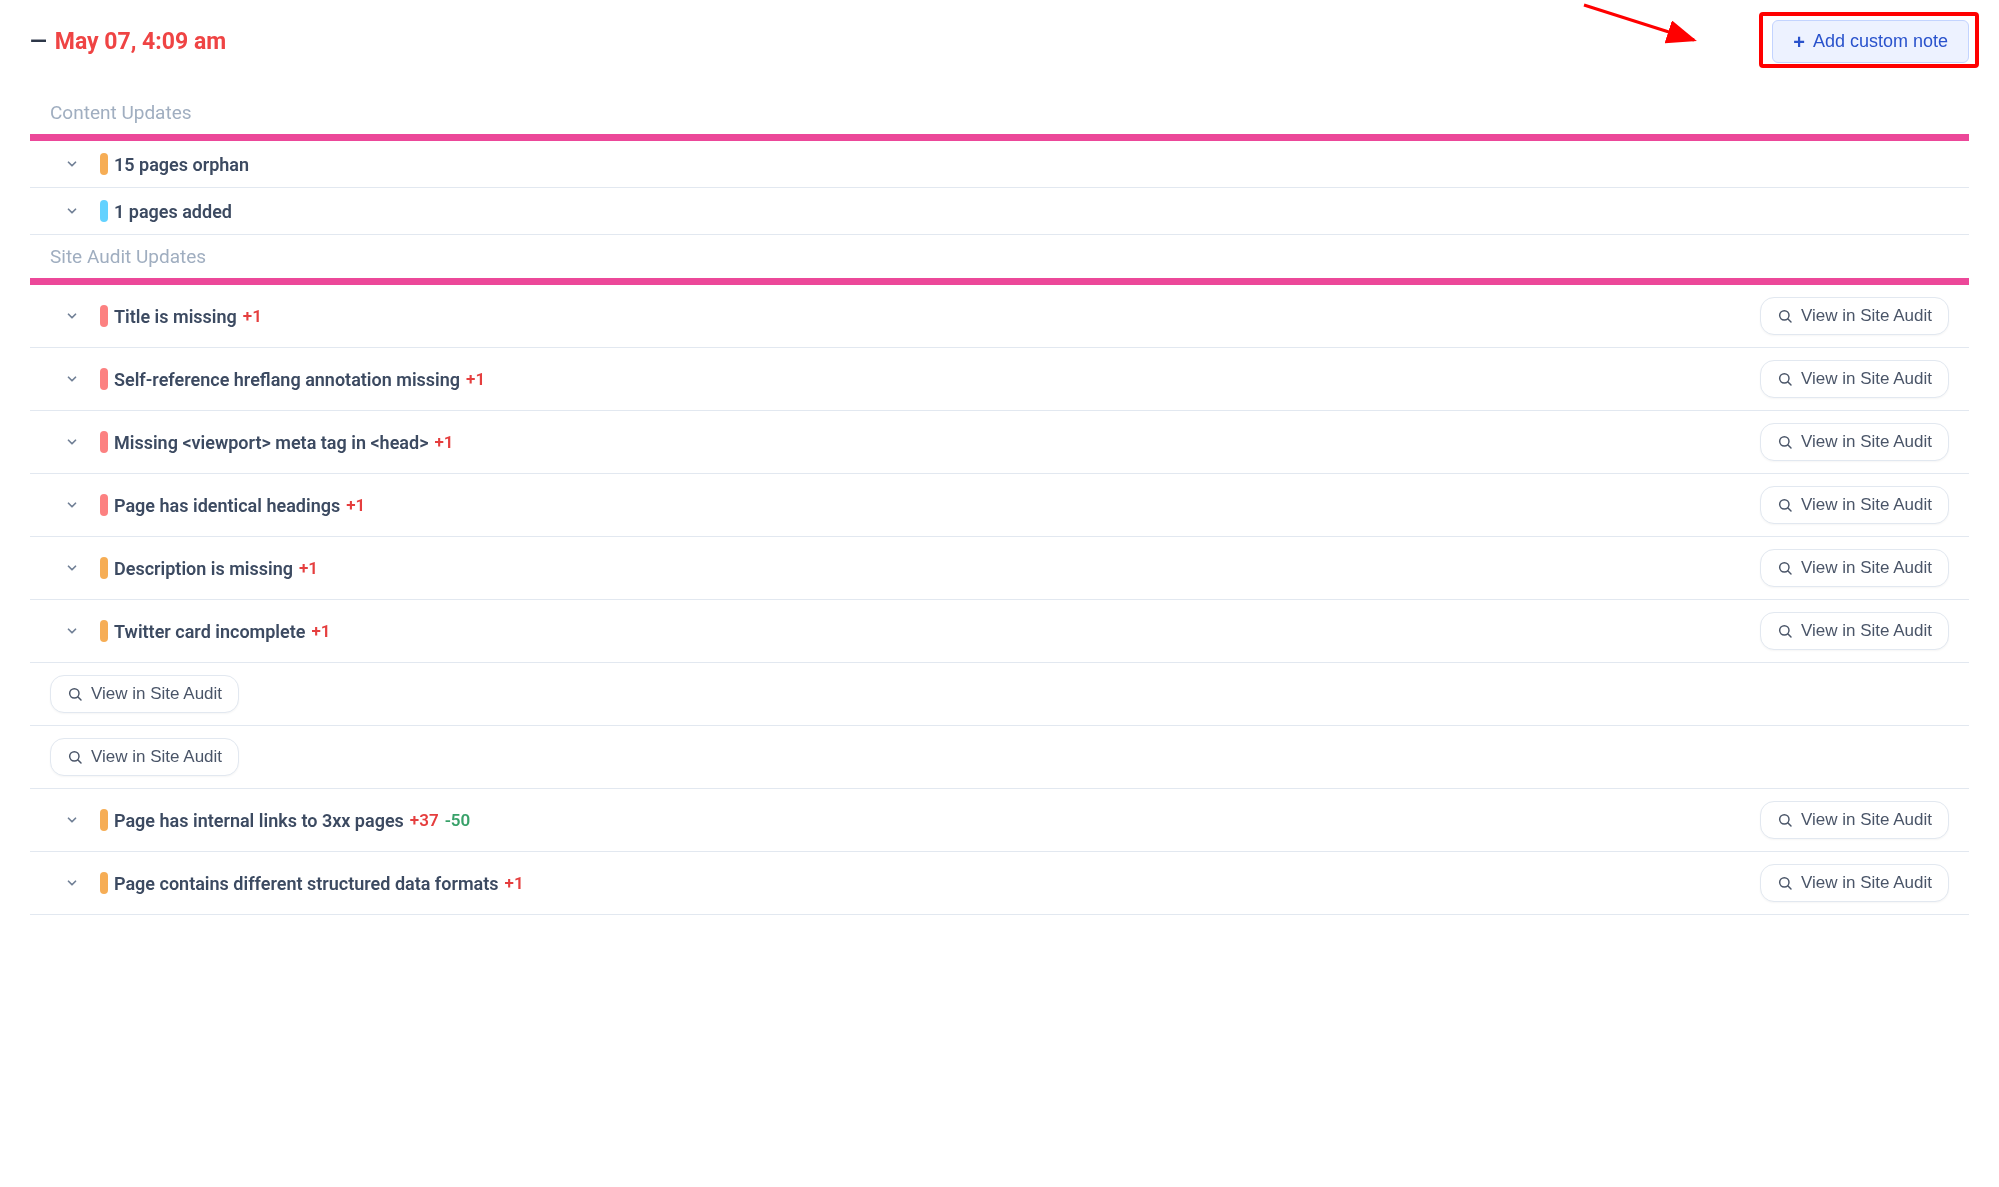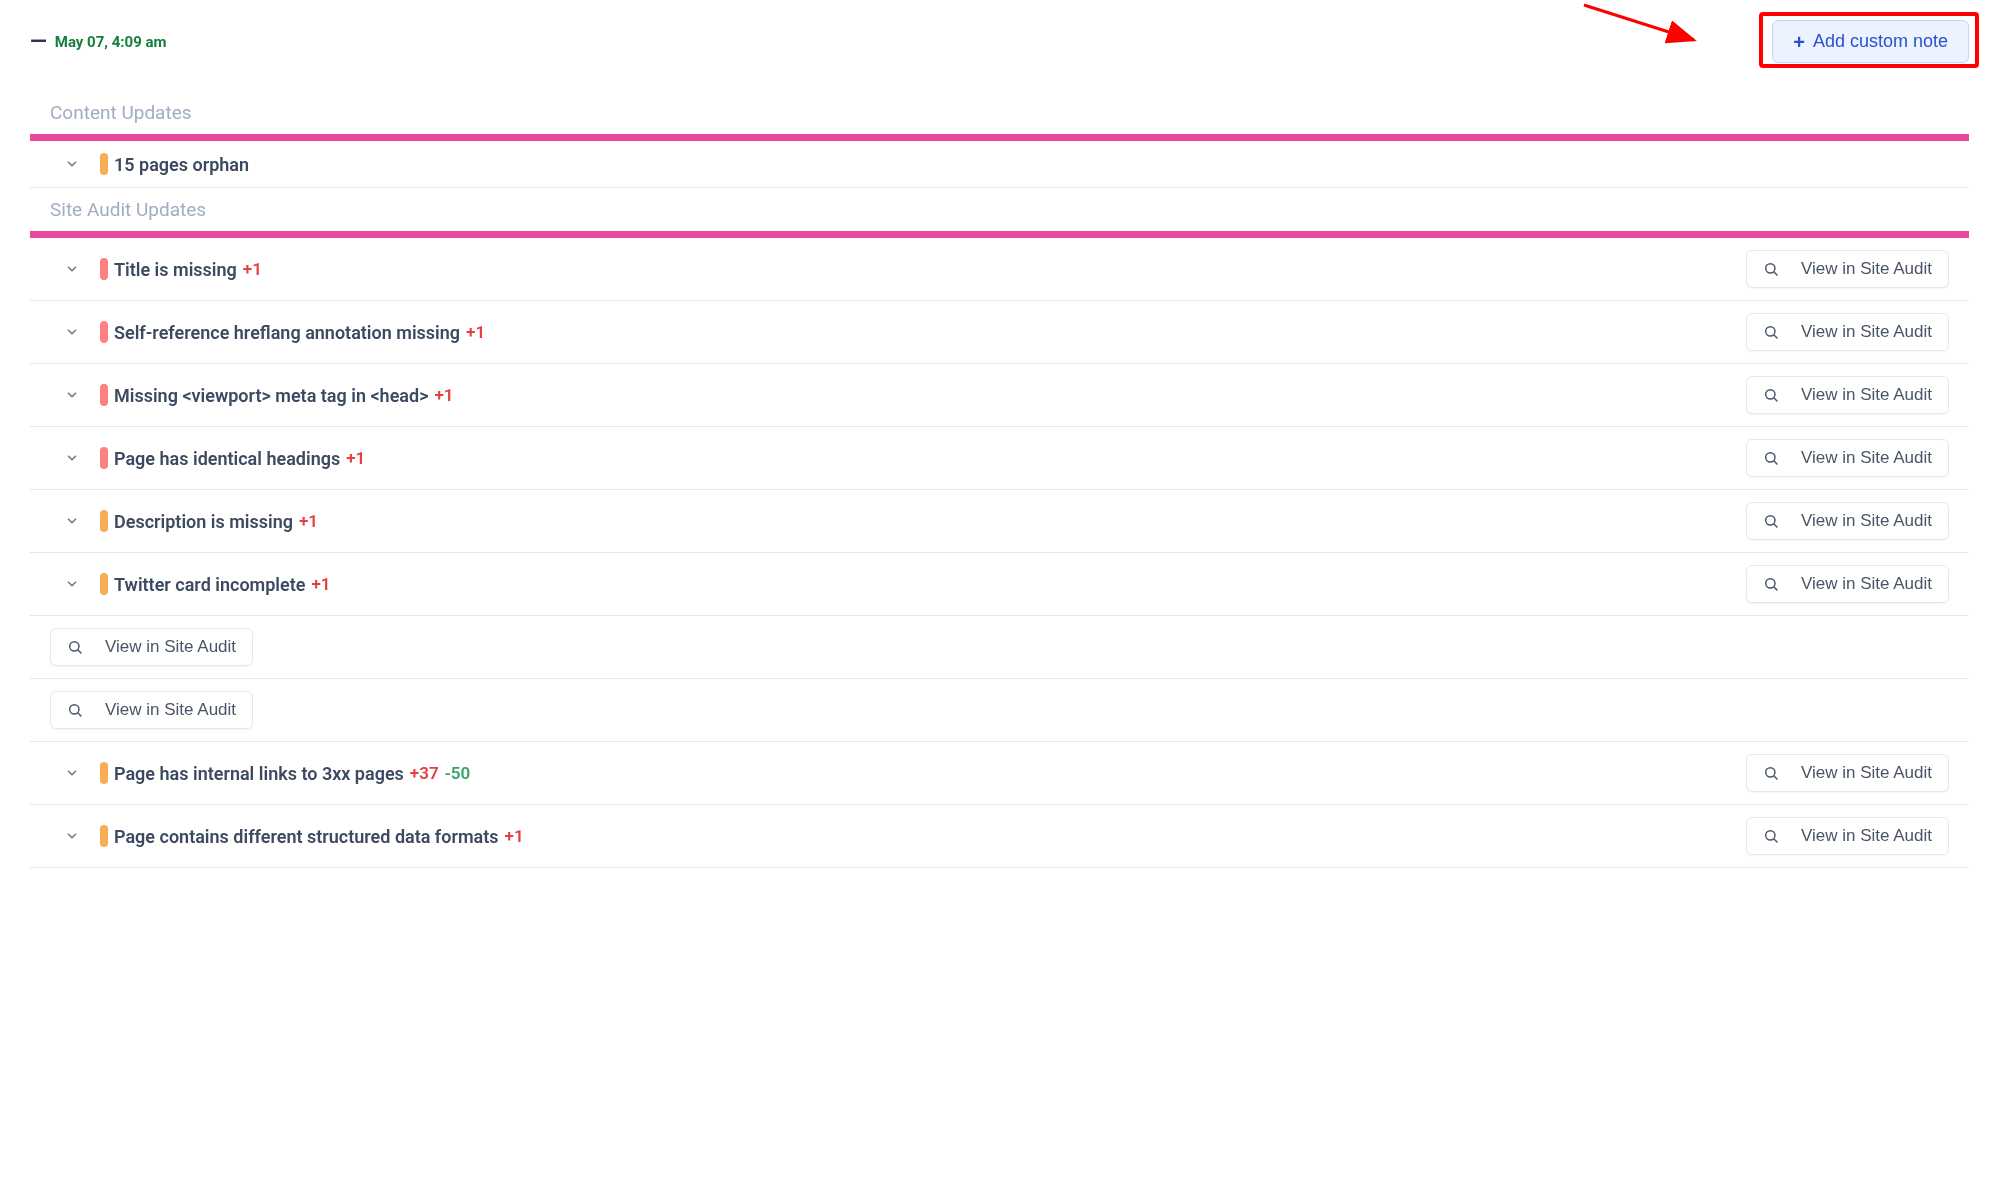--- a/index.html
+++ b/index.html
@@ -27,22 +27,22 @@
       gap: 8px;
     }
     .collapse-toggle {
       font-weight: 700;
       color: #2d3748;
       font-size: 22px;
       line-height: 1;
     }
     .page-title {
       font-weight: 700;
-      color: #15803d;
-      font-size: 15px;
+      color: #ef4444;
+      font-size: 23px;
     }
     .add-note-btn {
       display: inline-flex;
       align-items: center;
       gap: 8px;
       background: #edf2ff;
       border: 1px solid #c3d4ff;
       color: #2952cc;
       font-size: 18px;
       font-weight: 500;
@@ -114,28 +114,28 @@
     }
     .delta {
       font-weight: 600;
       font-size: 17px;
     }
     .delta-pos { color: #e53e3e; }
     .delta-neg { color: #38a169; }
     .view-btn {
       display: inline-flex;
       align-items: center;
-      gap: 22px;
+      gap: 8px;
       background: #ffffff;
       border: 1px solid #e2e8f0;
       color: #4a5568;
       font-size: 17px;
       font-weight: 500;
       padding: 8px 16px;
-      border-radius: 6px;
+      border-radius: 14px;
       cursor: pointer;
       box-shadow: 0 1px 2px rgba(0,0,0,0.04);
     }
     .view-btn svg {
       width: 16px;
       height: 16px;
     }
   </style>
 </head>
 <body>
@@ -167,20 +167,31 @@
       <div class="item-left">
         <span class="chevron">
           <svg viewBox="0 0 24 24" fill="none" stroke="currentColor" stroke-width="3" stroke-linecap="round" stroke-linejoin="round">
             <polyline points="6 9 12 15 18 9"></polyline>
           </svg>
         </span>
         <span class="severity-pill sev-orange"></span>
         <span class="item-label">15 pages orphan</span>
       </div>
     </div>
+    <div class="item-row">
+      <div class="item-left">
+        <span class="chevron">
+          <svg viewBox="0 0 24 24" fill="none" stroke="currentColor" stroke-width="3" stroke-linecap="round" stroke-linejoin="round">
+            <polyline points="6 9 12 15 18 9"></polyline>
+          </svg>
+        </span>
+        <span class="severity-pill sev-blue"></span>
+        <span class="item-label">1 pages added</span>
+      </div>
+    </div>
   </div>
 
 <div class="section-header">Site Audit Updates</div>
 <div id="site-audit-list">
     <div class="item-row">
       <div class="item-left">
         <span class="chevron">
           <svg viewBox="0 0 24 24" fill="none" stroke="currentColor" stroke-width="3" stroke-linecap="round" stroke-linejoin="round">
             <polyline points="6 9 12 15 18 9"></polyline>
           </svg>

